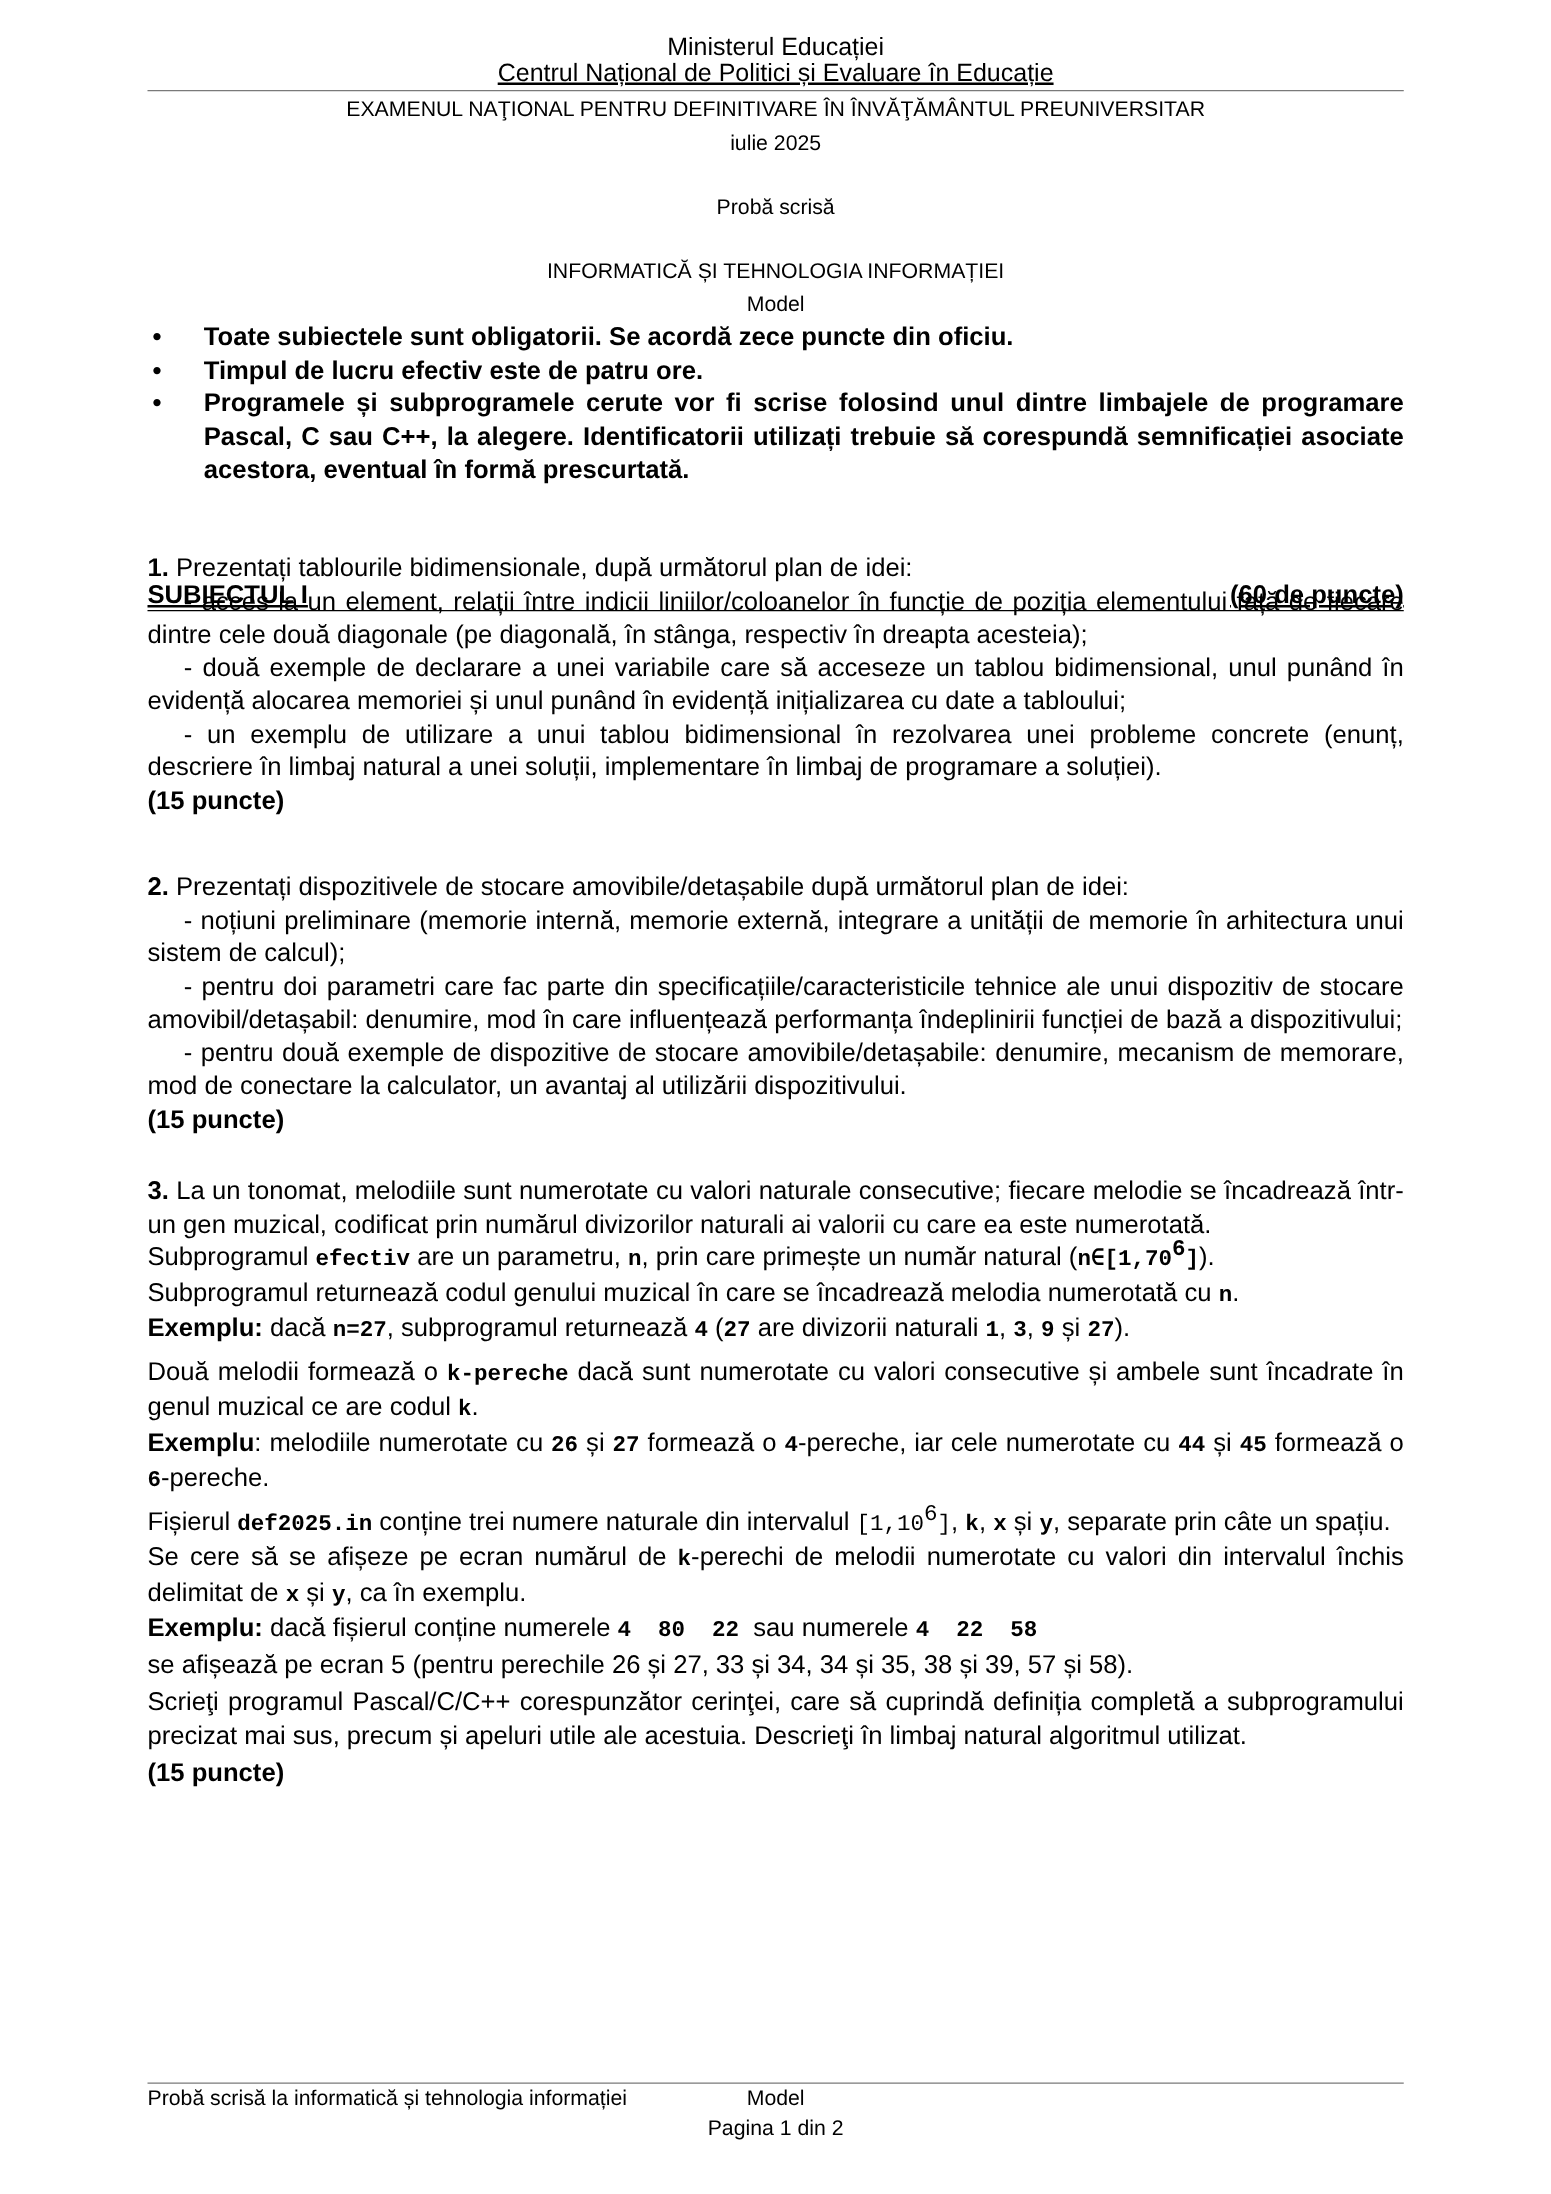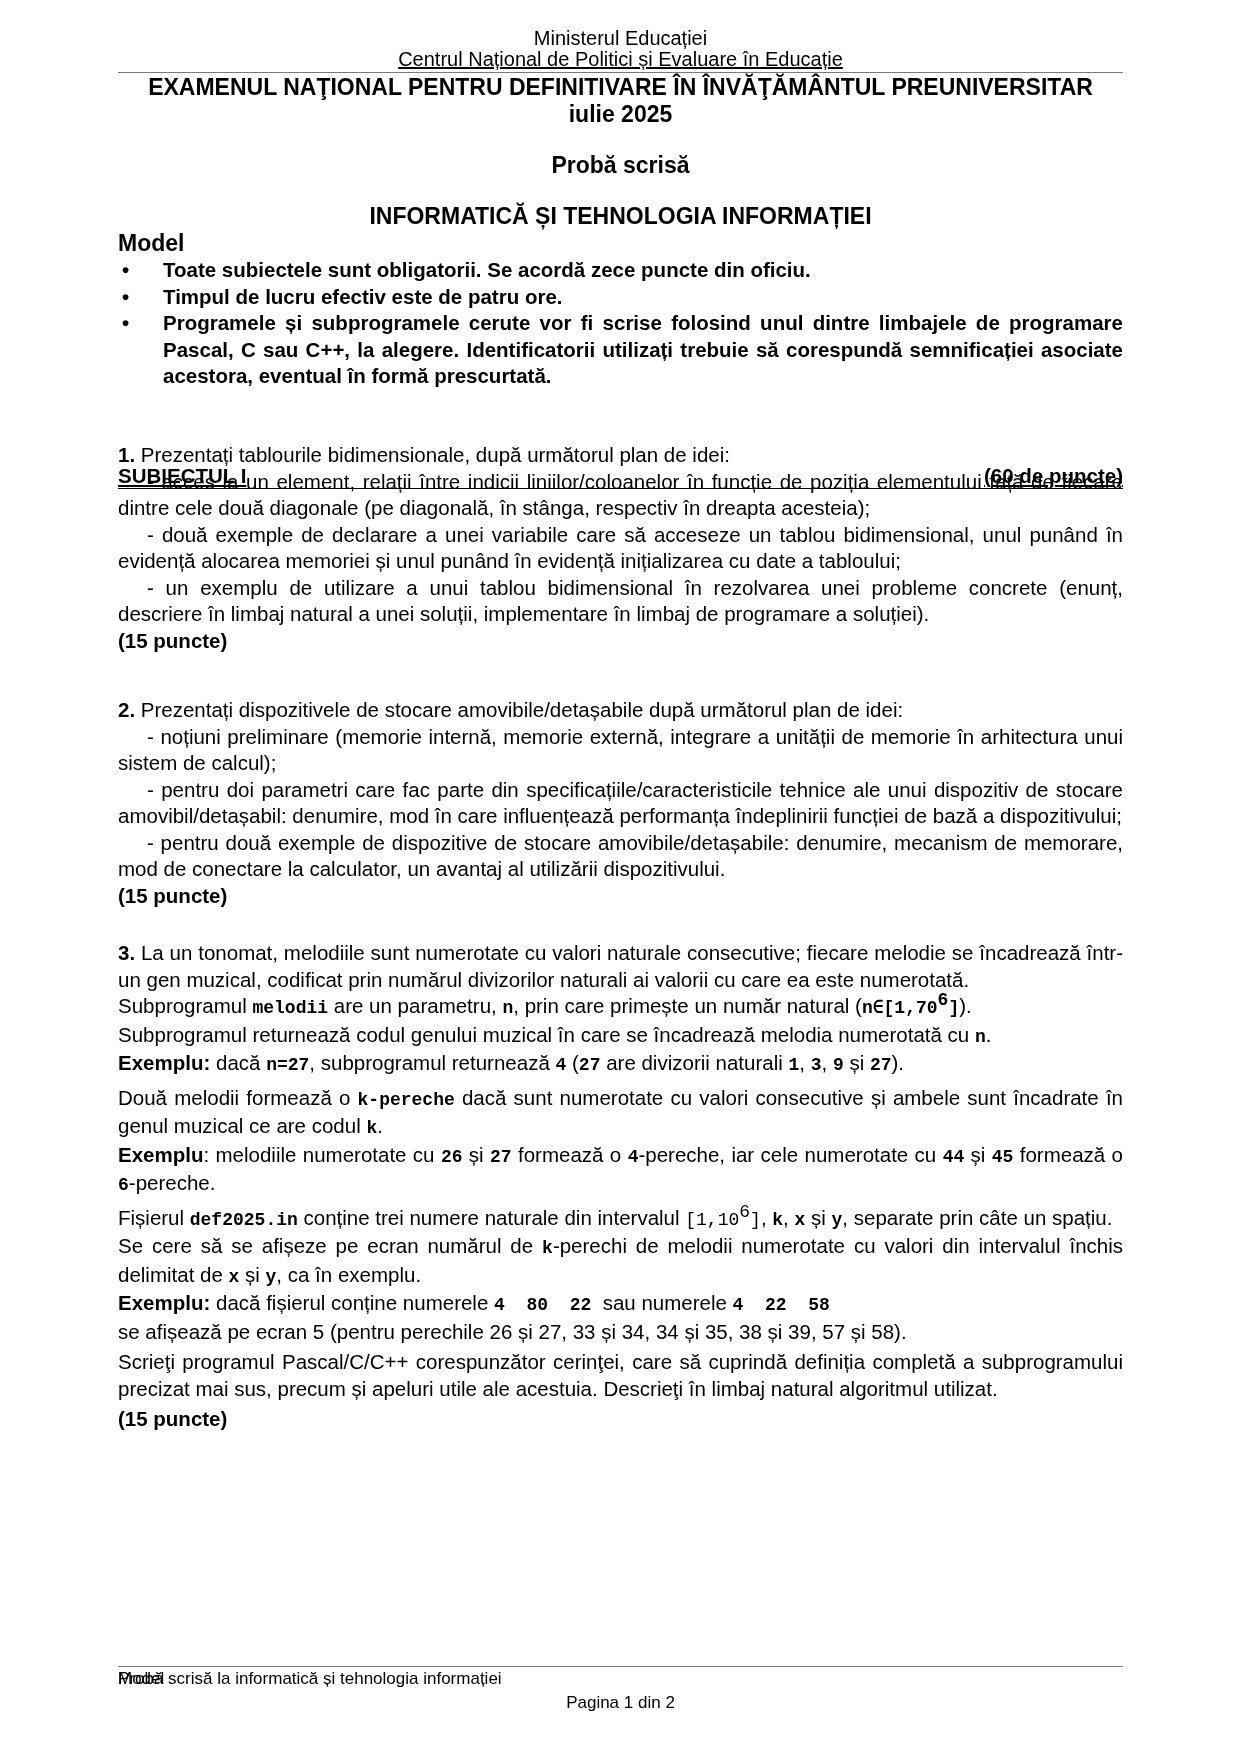--- a/index.html
+++ b/index.html
@@ -3,26 +3,26 @@
   <meta charset="utf-8">
   <style>
     html, body { margin: 0; padding: 0; background: #ffffff; }
     body { width: 1241px; height: 1755px; position: relative; overflow: hidden;
            font-family: "Liberation Sans", sans-serif; color: #000; }
     .page { position: absolute; left: 0; top: 0; width: 1241px; height: 1755px; }
     .abs { position: absolute; }
     .center { left: 118px; width: 1005px; text-align: center; }
     .hdr-small { font-size: 20px; line-height: 21px; }
     .rule { position: absolute; left: 118px; width: 1005px; height: 0; border-top: 1.5px solid #7a7a7a; }
-    .title { font-weight: bold; font-size: 23px; line-height: 27px; }
+    .title { font-weight: normal; font-size: 17px; line-height: 27px; }
     .bold { font-weight: bold; }
     .body-text { position: absolute; left: 118px; width: 1005px; font-size: 20.5px; line-height: 26.5px; }
     .justify { text-align: justify; text-align-last: left; }
     .indent { text-indent: 29px; }
-    .right { text-align: left; }
+    .right { text-align: center; }
     .mono { font-family: "Liberation Mono", monospace; font-weight: bold; font-size: 18px; }
     .monon { font-family: "Liberation Mono", monospace; font-size: 18px; }
     .bullets { position: absolute; left: 118px; width: 1005px; margin: 0; padding: 0; list-style: none;
                font-weight: bold; font-size: 20.5px; line-height: 26.5px; }
     .bullets li { position: relative; padding-left: 45px; text-align: justify; text-align-last: left; }
     .bullets li::before { content: "\2022"; position: absolute; left: 4px; top: 0; }
     .subj { position: absolute; left: 118px; width: 1005px; font-weight: bold; font-size: 20.5px;
             line-height: 24px; text-decoration: underline; display: flex; justify-content: space-between;
             border-bottom: 1.6px solid #000; margin-top: 48px; }
     .subj span { text-decoration: none; }
@@ -66,21 +66,21 @@
   <div class="body-text justify" style="top:697px;">
     <div><b>2.</b><span> Prezentați dispozitivele de stocare amovibile/detașabile după următorul plan de idei:</span></div>
     <div class="indent justify">- noțiuni preliminare (memorie internă, memorie externă, integrare a unității de memorie în arhitectura unui sistem de calcul);</div>
     <div class="indent justify">- pentru doi parametri care fac parte din specificațiile/caracteristicile tehnice ale unui dispozitiv de stocare amovibil/detașabil: denumire, mod în care influențează performanța îndeplinirii funcției de bază a dispozitivului;</div>
     <div class="indent justify">- pentru două exemple de dispozitive de stocare amovibile/detașabile: denumire, mecanism de memorare, mod de conectare la calculator, un avantaj al utilizării dispozitivului.</div>
     <div class="right bold">(15 puncte)</div>
   </div>
 
   <div class="body-text justify" style="top:940px;">
     <div class="justify"><b>3.</b><span> La un tonomat, melodiile sunt numerotate cu valori naturale consecutive; fiecare melodie se încadrează într-un gen muzical, codificat prin numărul divizorilor naturali ai valorii cu care ea este numerotată.</span></div>
-    <div class="justify"><span>Subprogramul </span><span class="mono">melodii</span><span> are un parametru, </span><span class="mono">n</span><span>, prin care primește un număr natural (</span><span class="mono">n∈[1,70</span><sup class="mono">6</sup><span class="mono">]</span><span>).</span></div>
+    <div class="justify"><span>Subprogramul </span><span class="mono">efectiv</span><span> are un parametru, </span><span class="mono">n</span><span>, prin care primește un număr natural (</span><span class="mono">n∈[1,70</span><sup class="mono">6</sup><span class="mono">]</span><span>).</span></div>
     <div><span>Subprogramul returnează codul genului muzical în care se încadrează melodia numerotată cu </span><span class="mono">n</span><span>.</span></div>
     <div><b>Exemplu:</b><span> dacă </span><span class="mono">n=27</span><span>, subprogramul returnează </span><span class="mono">4</span><span> (</span><span class="mono">27</span><span> are divizorii naturali </span><span class="mono">1</span><span>, </span><span class="mono">3</span><span>, </span><span class="mono">9</span><span> și </span><span class="mono">27</span><span>).</span></div>
     <div class="justify" style="margin-top:6px;"><span>Două melodii formează o </span><b><span class="mono" style="font-weight:bold;">k-pereche</span></b><span> dacă sunt numerotate cu valori consecutive și ambele sunt încadrate în genul muzical ce are codul </span><span class="mono">k</span><span>.</span></div>
     <div class="justify"><b>Exemplu</b><span>: melodiile numerotate cu </span><span class="mono">26</span><span> și </span><span class="mono">27</span><span> formează o </span><span class="mono">4</span><span>-pereche, iar cele numerotate cu </span><span class="mono">44</span><span> și </span><span class="mono">45</span><span> formează o </span><span class="mono">6</span><span>-pereche.</span></div>
     <div class="justify" style="margin-top:6px;"><span>Fișierul </span><span class="mono">def2025.in</span><span> conține trei numere naturale din intervalul </span><span class="monon">[1,10</span><sup class="monon">6</sup><span class="monon">]</span><span>, </span><span class="mono">k</span><span>, </span><span class="mono">x</span><span> și </span><span class="mono">y</span><span>, separate prin câte un spațiu.</span></div>
     <div class="justify"><span>Se cere să se afișeze pe ecran numărul de </span><span class="mono">k</span><span>-perechi de melodii numerotate cu valori din intervalul închis delimitat de </span><span class="mono">x</span><span> și </span><span class="mono">y</span><span>, ca în exemplu.</span></div>
     <div><b>Exemplu:</b><span> dacă fișierul conține numerele </span><span class="mono" style="white-space:pre;">4  80  22</span><span style="white-space:pre;">  sau numerele </span><span class="mono" style="white-space:pre;">4  22  58</span></div>
     <div>se afișează pe ecran 5 (pentru perechile 26 și 27, 33 și 34, 34 și 35, 38 și 39, 57 și 58).</div>
     <div class="justify" style="margin-top:4px;">Scrieţi programul Pascal/C/C++ corespunzător cerinţei, care să cuprindă definiția completă a subprogramului precizat mai sus, precum și apeluri utile ale acestuia. Descrieţi în limbaj natural algoritmul utilizat.</div>
     <div class="right bold" style="margin-top:4px;">(15 puncte)</div>

